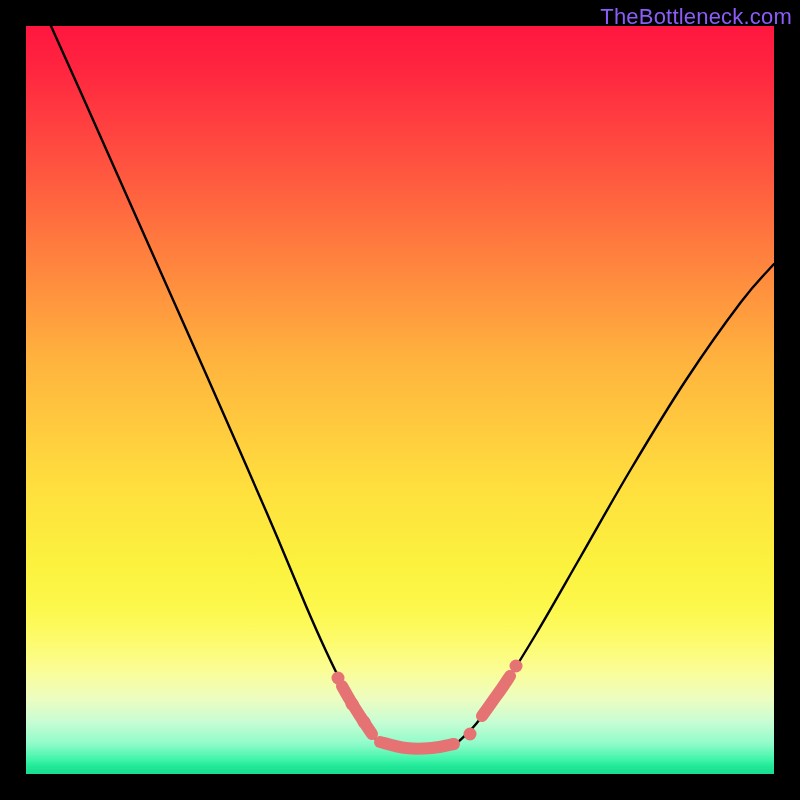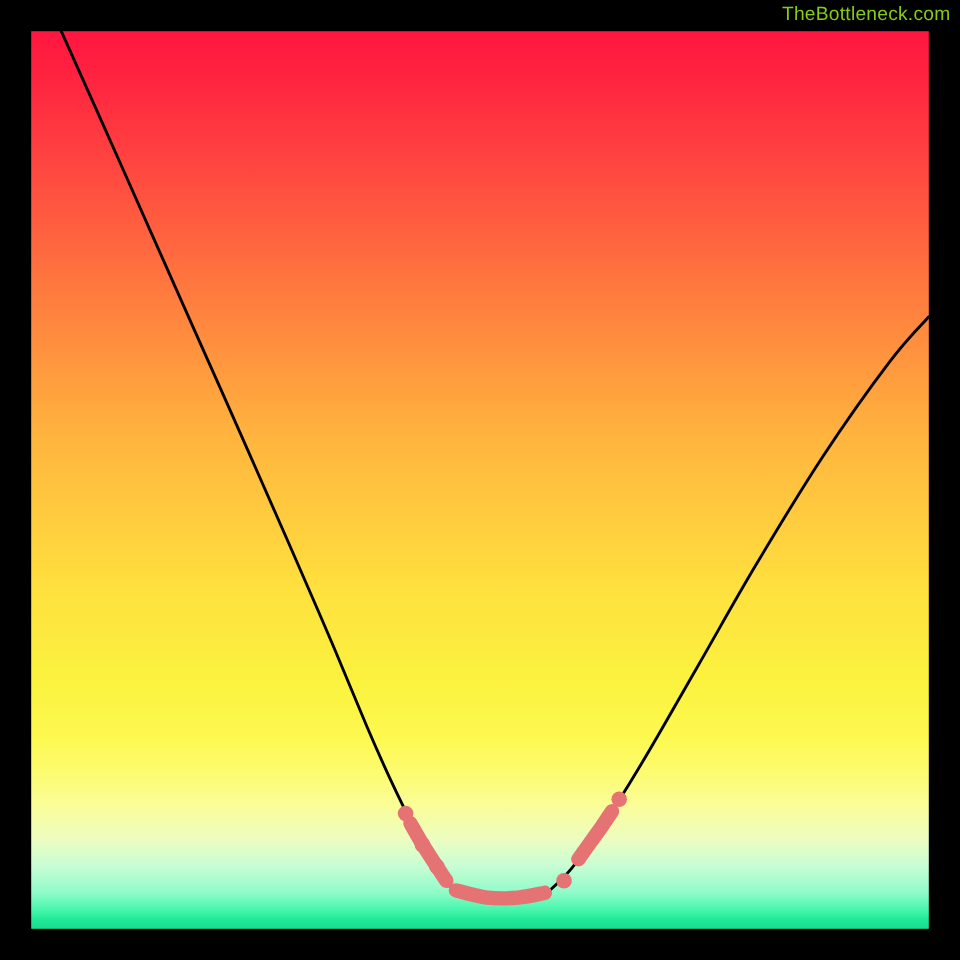--- a/index.html
+++ b/index.html
@@ -49,22 +49,22 @@
         rgba(255,255,255,0) 6px,
         rgba(255,255,255,0.18) 6px,
         rgba(255,255,255,0.18) 7px);
     mix-blend-mode: soft-light;
     opacity: 0.35;
   }
   .watermark {
     position: absolute;
     top: 4px;
     right: 8px;
-    color: #84cc16;
-    font-size: 16px;
+    color: #8b5cf6;
+    font-size: 22px;
     font-weight: 500;
     letter-spacing: 0.2px;
     user-select: none;
     margin-left: 30px;
   }
   svg.plot {
     position: absolute;
     left: 0;
     top: 0;
     width: 748px;

